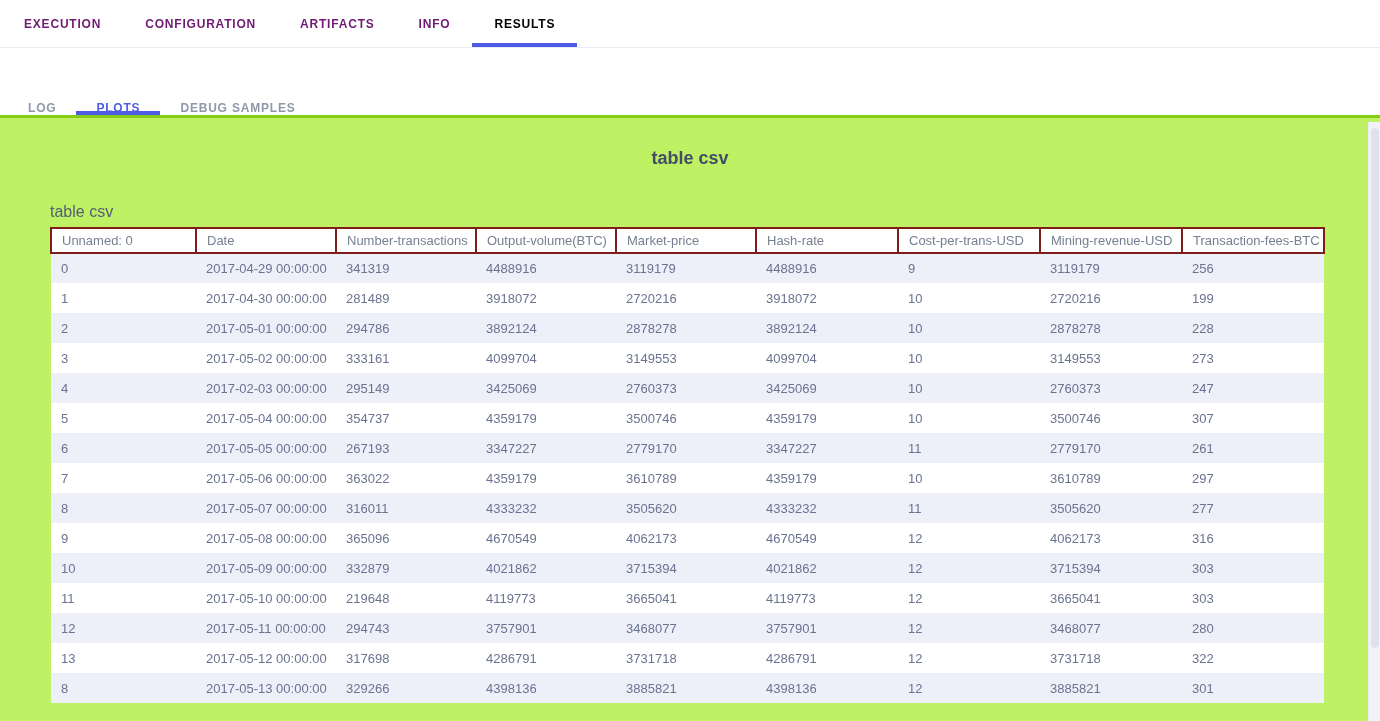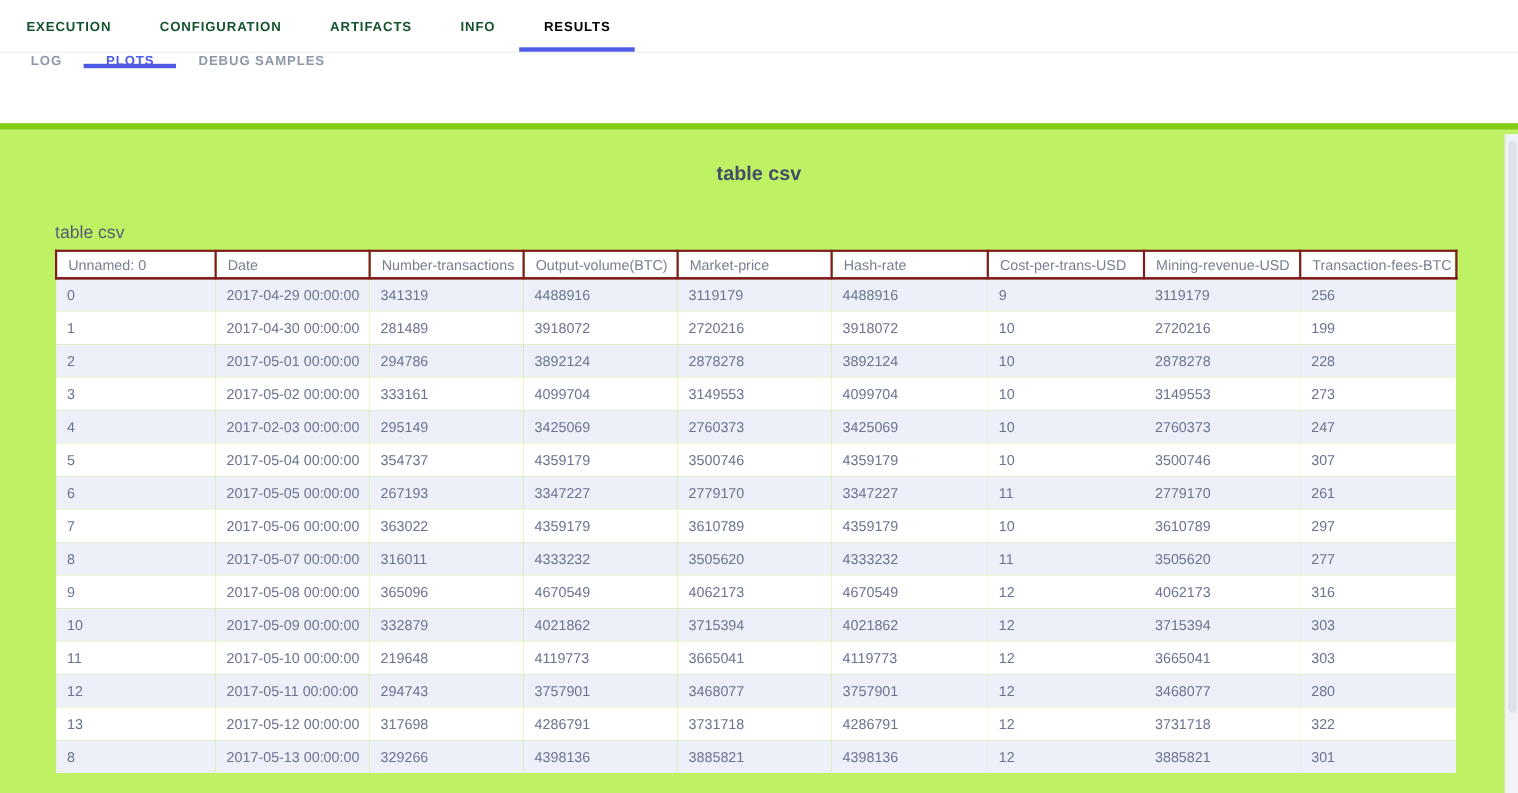--- a/index.html
+++ b/index.html
@@ -6,32 +6,32 @@
   html,body { width:1380px; height:721px; overflow:hidden; background:#ffffff;
     font-family:"Liberation Sans","DejaVu Sans",sans-serif; }
 
   
   .top-nav {
     height:48px; display:flex; align-items:stretch; padding-left:2px;
     background:#ffffff; border-bottom:1px solid #e8eaf1;
   }
   .top-nav .tab {
     display:flex; align-items:center; padding:0 22px; position:relative;
-    font-size:12px; font-weight:700; letter-spacing:.8px; color:#14532d;
+    font-size:12px; font-weight:700; letter-spacing:.8px; color:#701a75;
     cursor:pointer; white-space:nowrap;
   }
   .top-nav .tab.active { color:#000000; }
   .top-nav .tab.active::after {
     content:""; position:absolute; left:0; right:0; bottom:0; height:4px; background:#4e5be4;
   }
 
   
   .sub-nav {
-    height:70px; display:flex; align-items:flex-start; padding-left:8px;
-    background:#ffffff; border-bottom:6px solid #84cc16;
+    height:70px; display:flex; align-items:flex-end; padding-left:8px;
+    background:#ffffff; border-bottom:3px solid #84cc16;
   }
   .sub-nav .tab {
     display:flex; align-items:center; padding:0 20px; position:relative;
     font-size:12px; font-weight:700; letter-spacing:.8px; color:#8e98a9;
     cursor:pointer; white-space:nowrap;
   }
   .sub-nav .tab.active { color:#4e5be4; }
   .sub-nav .tab.active::after {
     content:""; position:absolute; left:0; right:0; bottom:0; height:4px; background:#4e5be4;
   }

